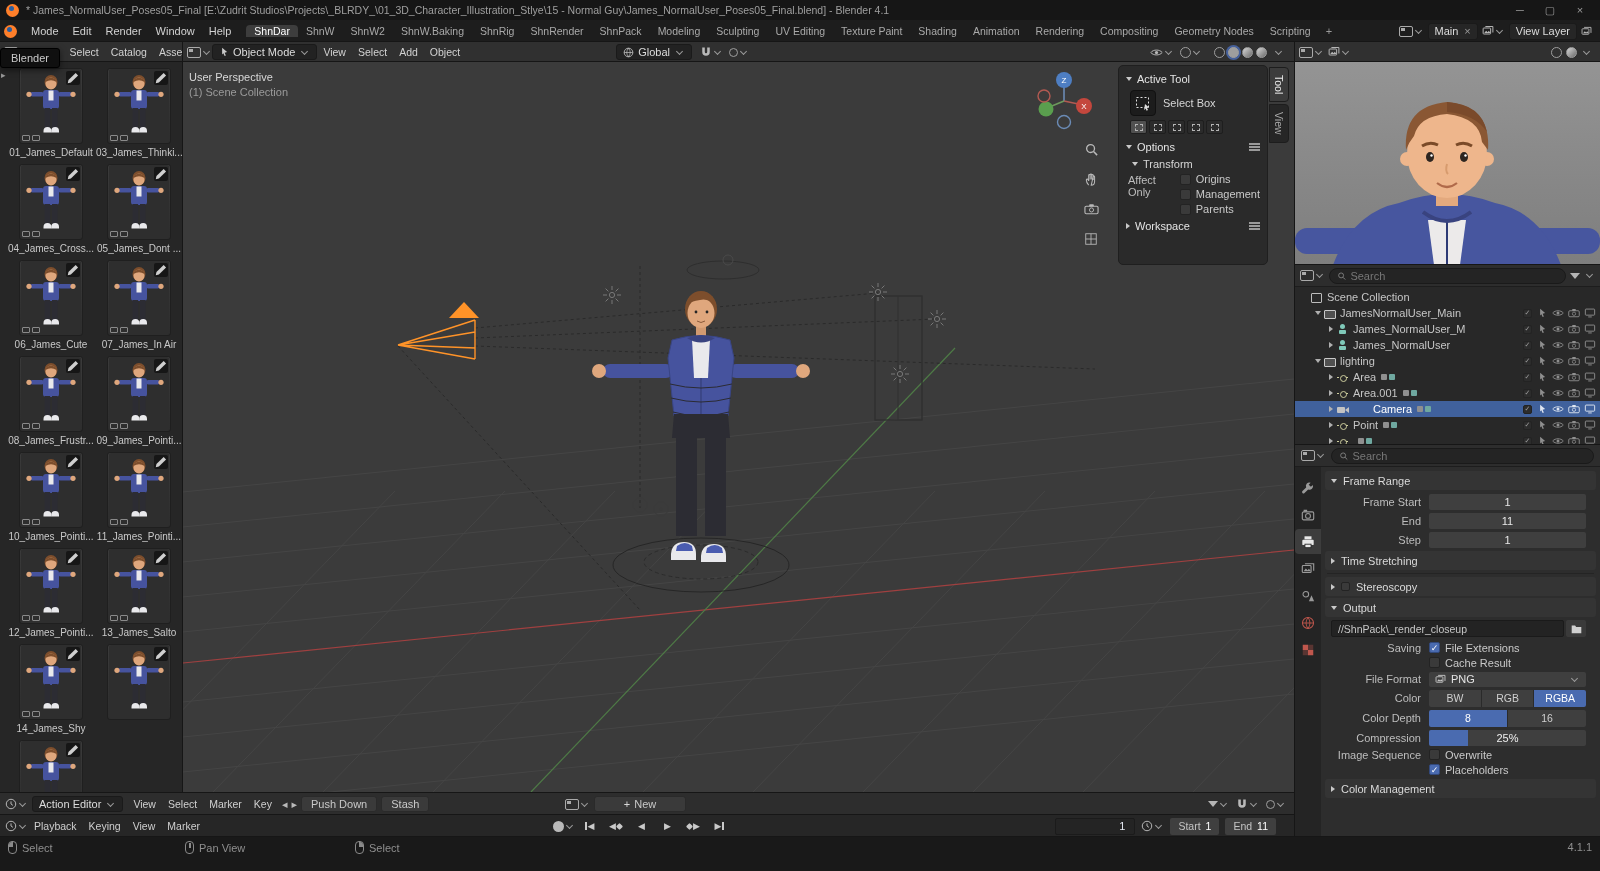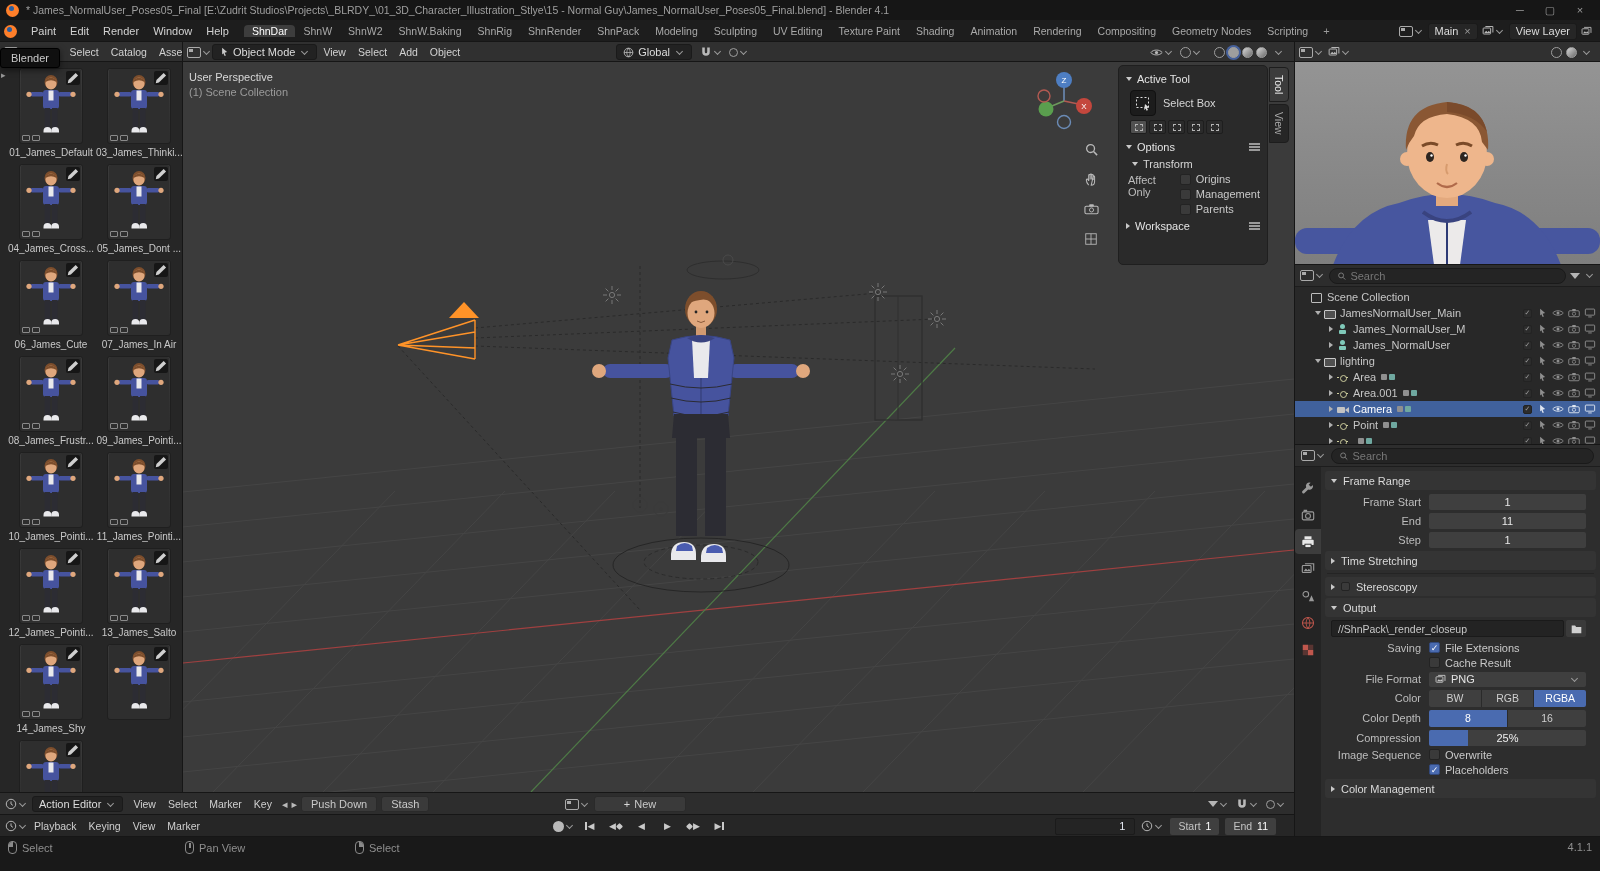--- a/index.html
+++ b/index.html
@@ -106,21 +106,21 @@
   .preview svg { width:100%; height:100%; display:block; }
 
   
   .outliner { left: 1295px; top:265px; width:305px; height:180px; background:#282828; overflow:hidden; }
   .o-hdr { height:22px; background:#2d2d2d; display:flex; align-items:center; gap:4px; padding:0 5px; border-bottom:1px solid #1d1d1d; }
   .searchbox { flex:1; display:flex; align-items:center; gap:4px; background:#242424; border:1px solid #1a1a1a; border-radius:9px; height:16px; padding:0 7px; color:#8a8a8a; }
   .searchbox input { background:transparent; border:none; outline:none; color:#bfbfbf; font:inherit; width:100%; }
   .searchbox input::placeholder { color:#777; }
   .orow { display:flex; align-items:center; height:16px; padding-right:4px; }
   .orow.sel { background:#40619c; color:#fff; }
-  .orow.sel .olabel { color:#fff; }
+  .orow.sel .olabel { color:#fff;margin-left:20px; }
   .indent { display:inline-block; flex:none; }
   .exp { width:11px; display:flex; justify-content:center; align-items:center; flex:none; }
   .exp.open::before { content:""; border-left:3.5px solid transparent; border-right:3.5px solid transparent; border-top:4.5px solid #b0b0b0; }
   .exp.closed::before { content:""; border-top:3.5px solid transparent; border-bottom:3.5px solid transparent; border-left:4.5px solid #b0b0b0; }
   .oi { width:13px; height:11px; flex:none; position:relative; margin-right:4px; }
   .oi-scene::before { content:""; position:absolute; left:1px; top:1px; width:9px; height:8px; border:1.2px solid #bcbcbc; border-radius:1px; }
   .oi-collection::before { content:""; position:absolute; left:1px; top:2px; width:10px; height:7px; border:1.2px solid #c9c9c9; border-radius:1px; background:rgba(200,200,200,.25); }
   .oi-object::before { content:""; position:absolute; left:4px; top:0px; width:5px; height:5px; border-radius:50%; background:#7fc9b9; }
   .oi-object::after { content:""; position:absolute; left:3px; top:6px; width:7px; height:4px; background:#7fc9b9; border-radius:1px; }
   .oi-light::before { content:""; position:absolute; left:4px; top:3px; width:5px; height:5px; border-radius:50%; border:1.2px solid #cdcd9d; }
@@ -304,21 +304,21 @@
     <span class="winctl">
       <span>─</span>
       <span>▢</span>
       <span>×</span>
     </span>
   </div>
 
   <div class="panel topbar">
     <span class="blogo"></span>
     <div class="menus">
-      <span>Paint</span>
+      <span>Mode</span>
         <span>Edit</span>
         <span>Render</span>
         <span>Window</span>
         <span>Help</span>
     </div>
     <div class="wtabs">
       <div class="wtab active">
           <span>ShnDar</span>
         </div>
         <div class="wtab">

